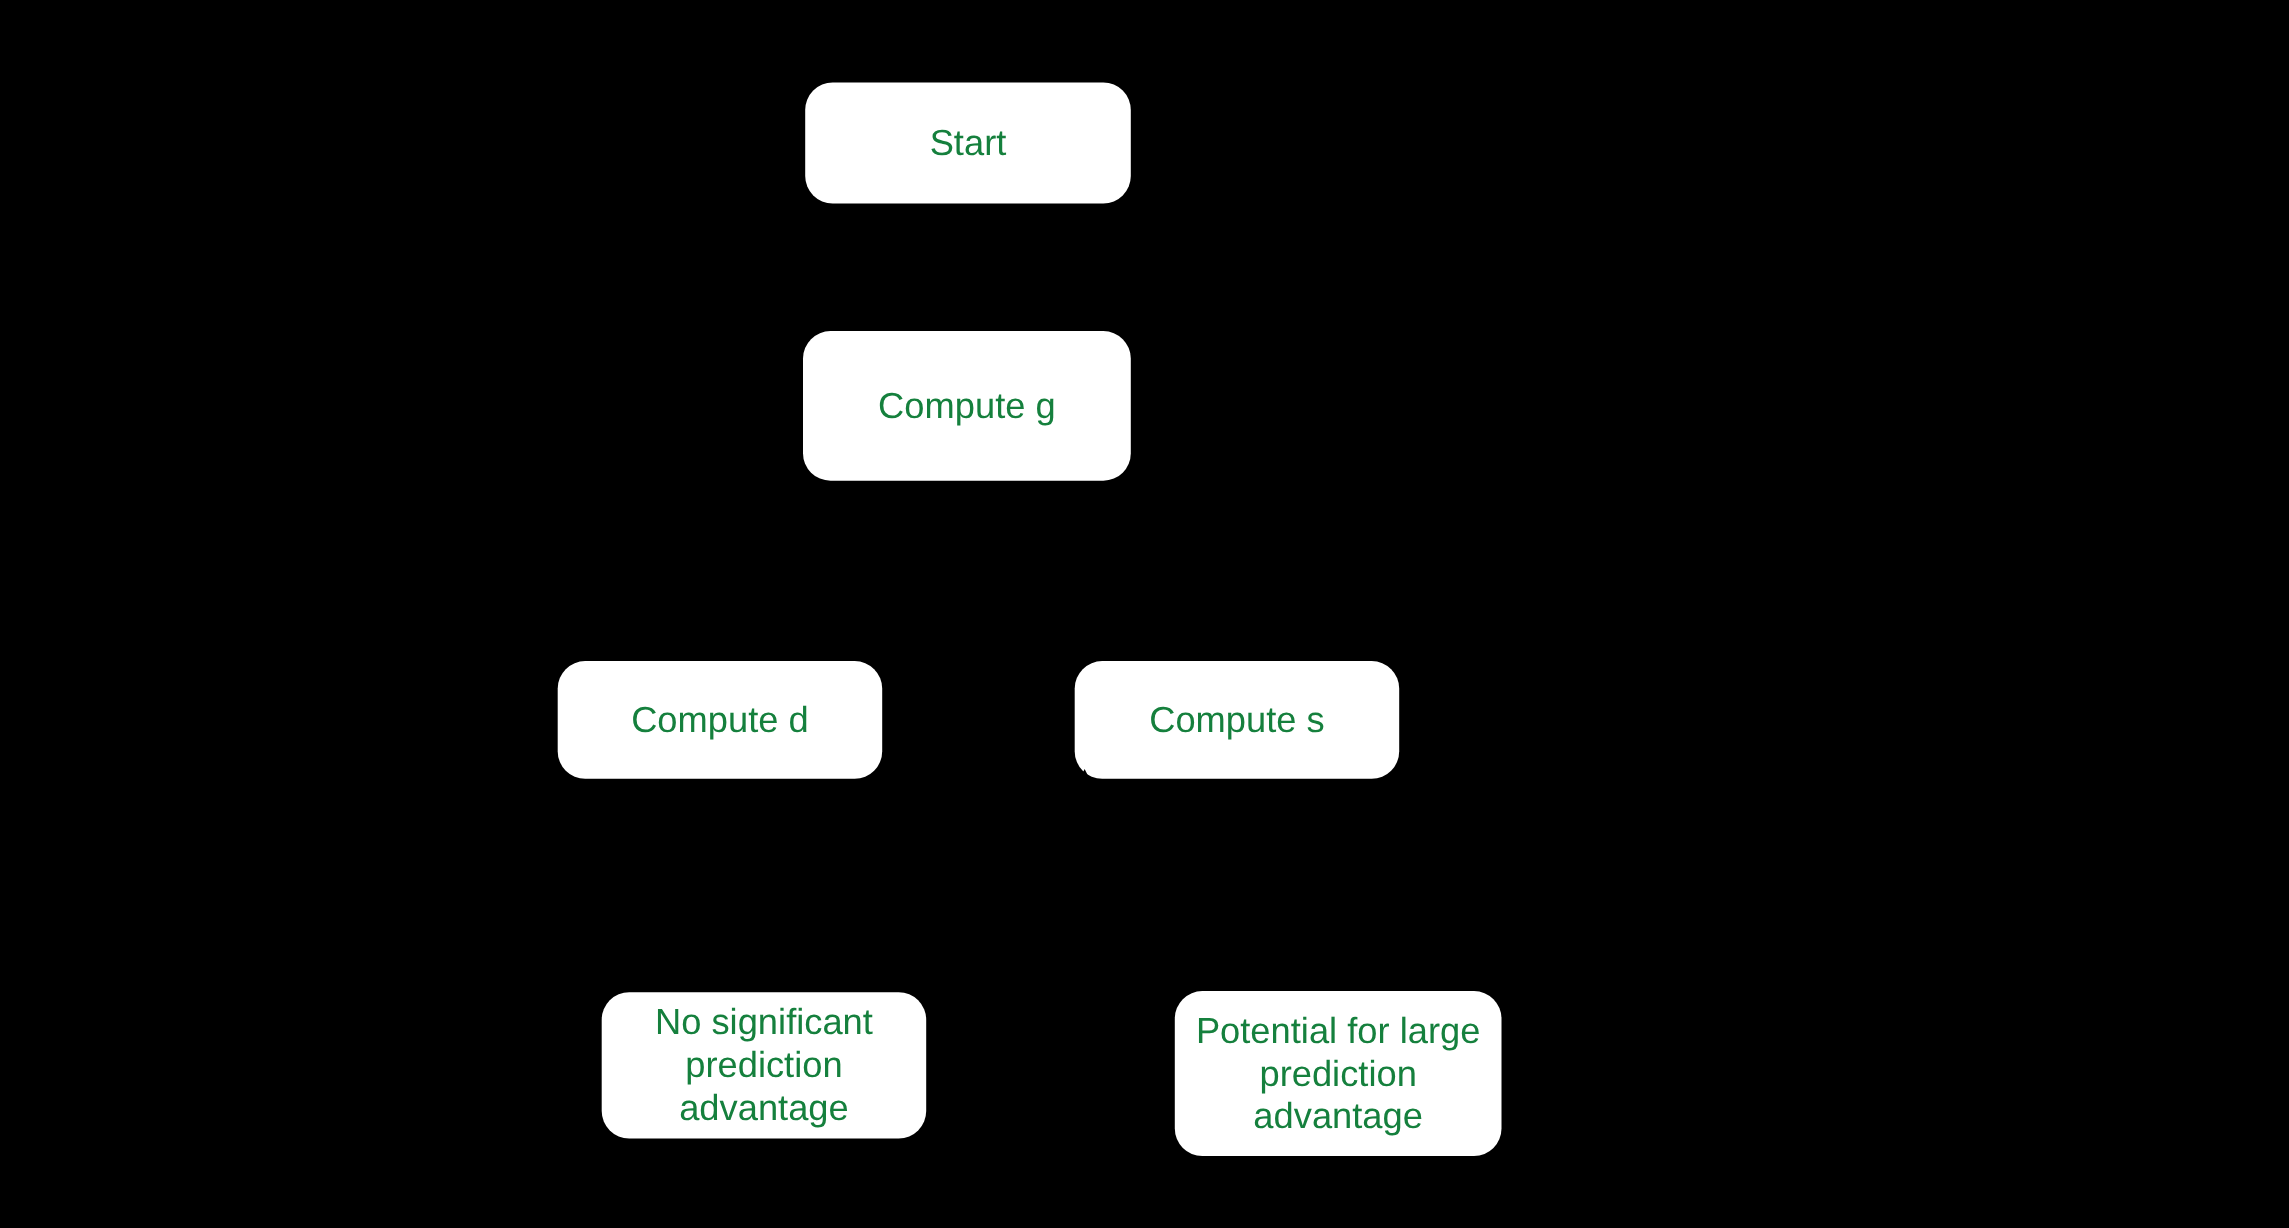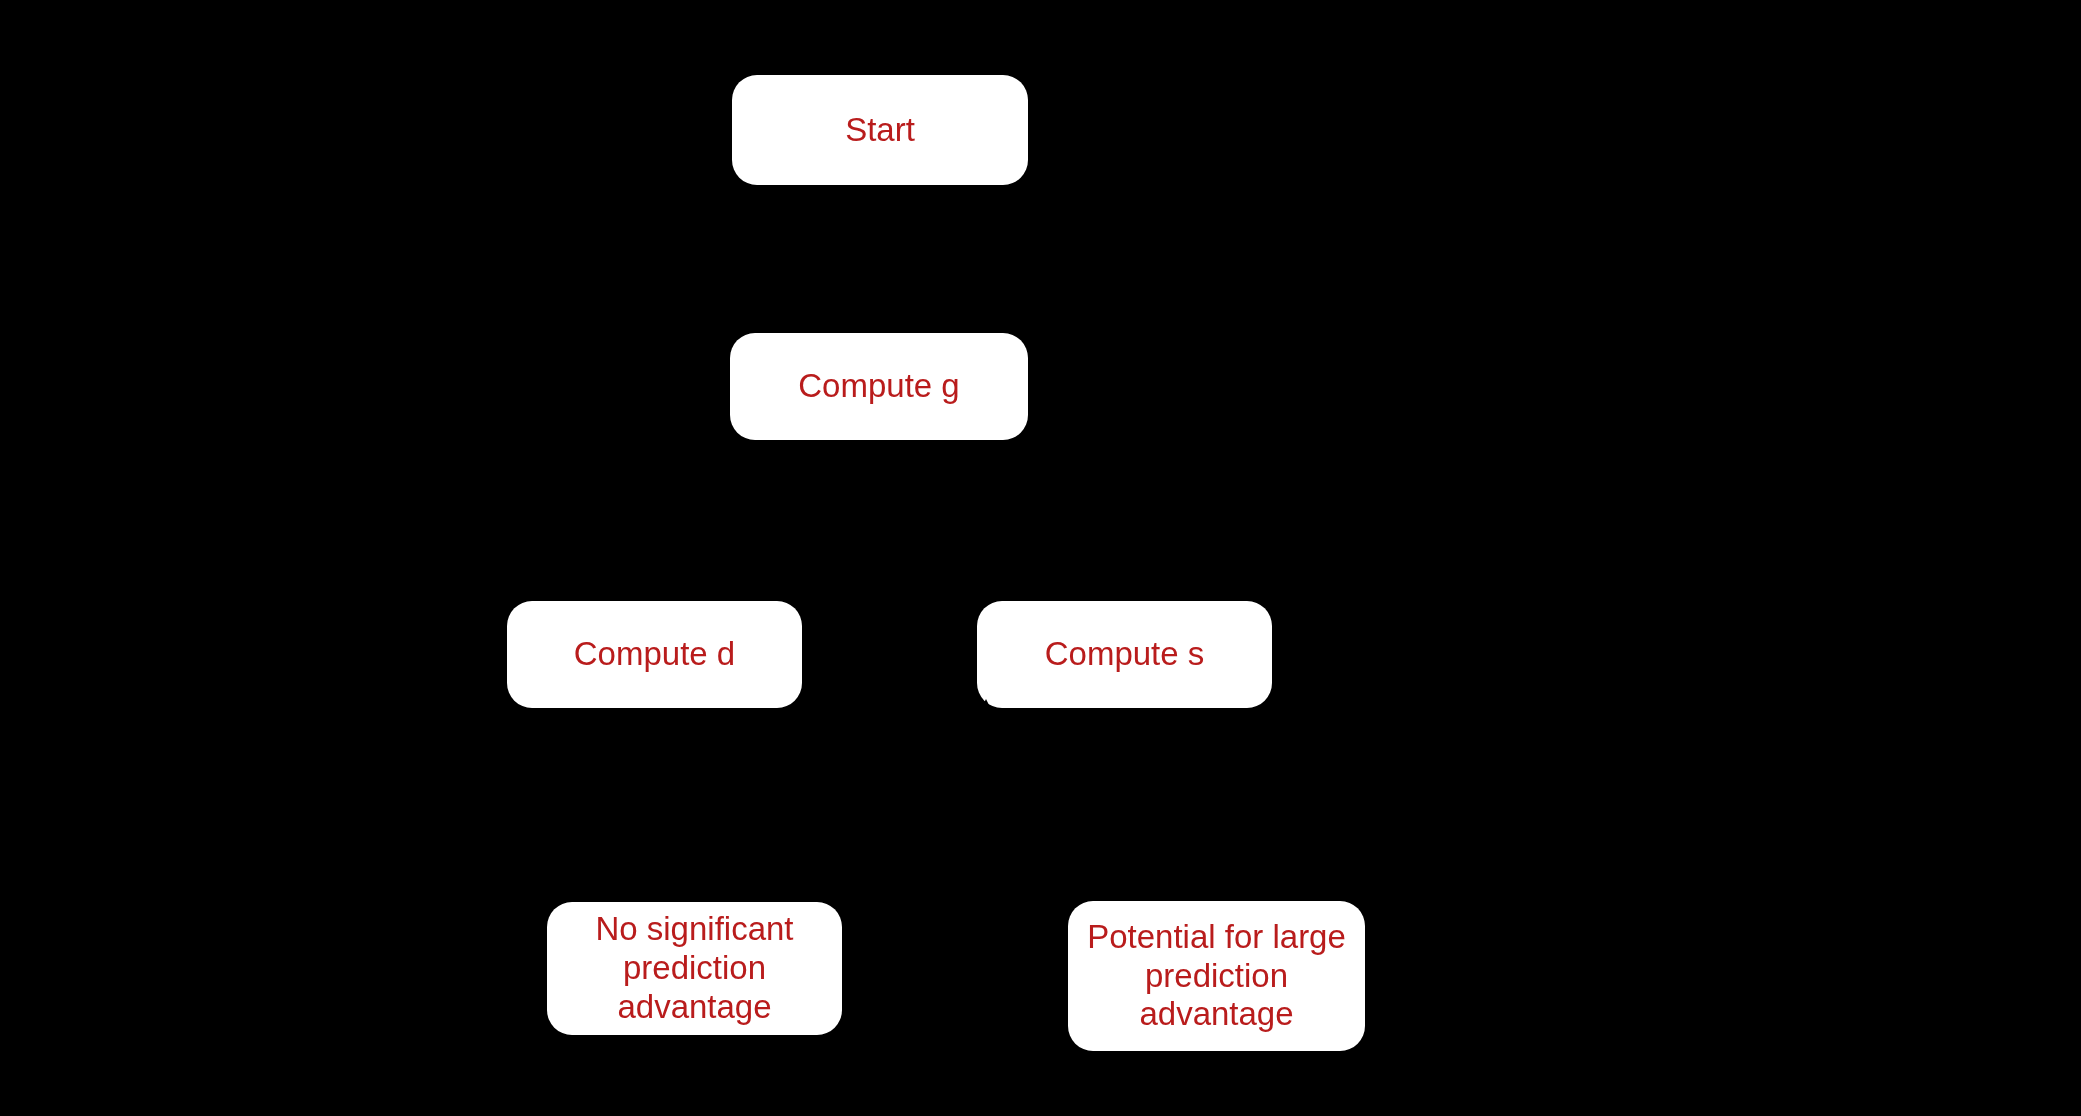--- a/index.html
+++ b/index.html
@@ -12,33 +12,33 @@
     width: 2081px;
     height: 1116px;
     background: #000000;
     overflow: hidden;
     font-family: "Liberation Sans", "DejaVu Sans", sans-serif;
   }
   .node {
     position: absolute;
     background: #ffffff;
     border-radius: 25px;
-    color: #b91c1c;
+    color: #15803d;
     font-size: 33px;
     line-height: 1.18;
     display: flex;
     align-items: center;
     justify-content: center;
     text-align: center;
     white-space: pre-line;
     box-sizing: border-box;
     padding: 4px 10px;
   }
   .node-start      { left: 732px;  top: 75px;  width: 296px; height: 110px; }
-  .node-compute-g  { left: 730px;  top: 301px; width: 298px; height: 107px; margin-top: 32px; }
+  .node-compute-g  { left: 730px;  top: 301px; width: 298px; height: 136px; }
   .node-compute-d  { left: 507px;  top: 601px; width: 295px; height: 107px; }
   .node-compute-s  { left: 977px;  top: 601px; width: 295px; height: 107px; }
   .node-no-adv     { left: 507px;  top: 902px; width: 295px; height: 133px; margin-left: 40px; }
   .node-large-adv  { left: 1068px; top: 901px; width: 297px; height: 150px; }
 
   .arrow-artifact {
     position: absolute;
     left: 981px;
     top: 699px;
     width: 0;

